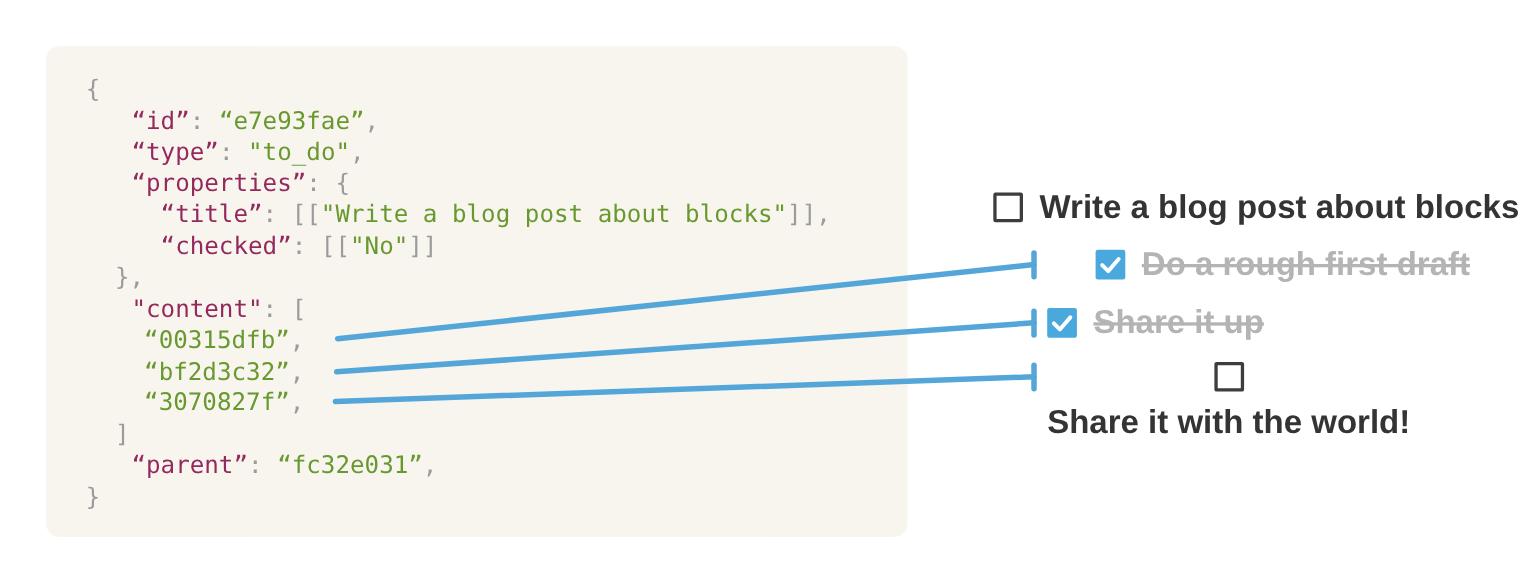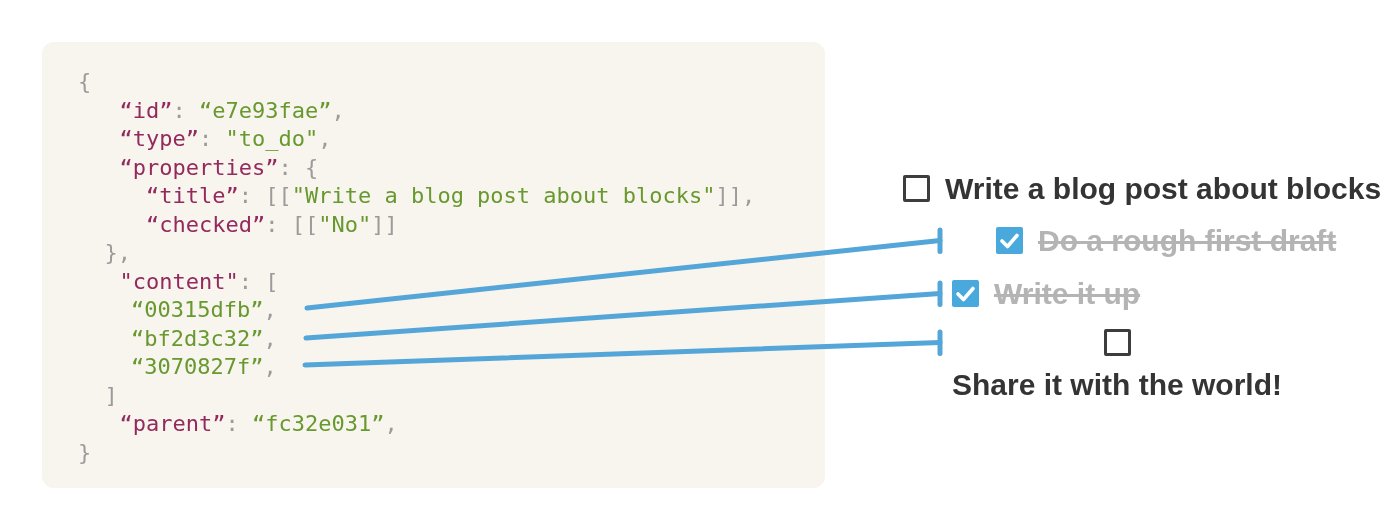--- a/index.html
+++ b/index.html
@@ -90,21 +90,21 @@
       </svg>
     </span>
     <span class="todo-label done">Do a rough first draft</span>
   </div>
     <div class="todo-row checked">
     <span class="checkbox">
       <svg class="check" viewBox="0 0 27 27">
         <polyline points="6,14 11.5,19.5 21,8.5"></polyline>
       </svg>
     </span>
-    <span class="todo-label done">Write it up</span>
+    <span class="todo-label done">Share it up</span>
   </div>
     <div class="todo-row unchecked">
     <span class="checkbox">
       
     </span>
     <span class="todo-label">Share it with the world!</span>
   </div>
   </div>
 
 </body></html>

